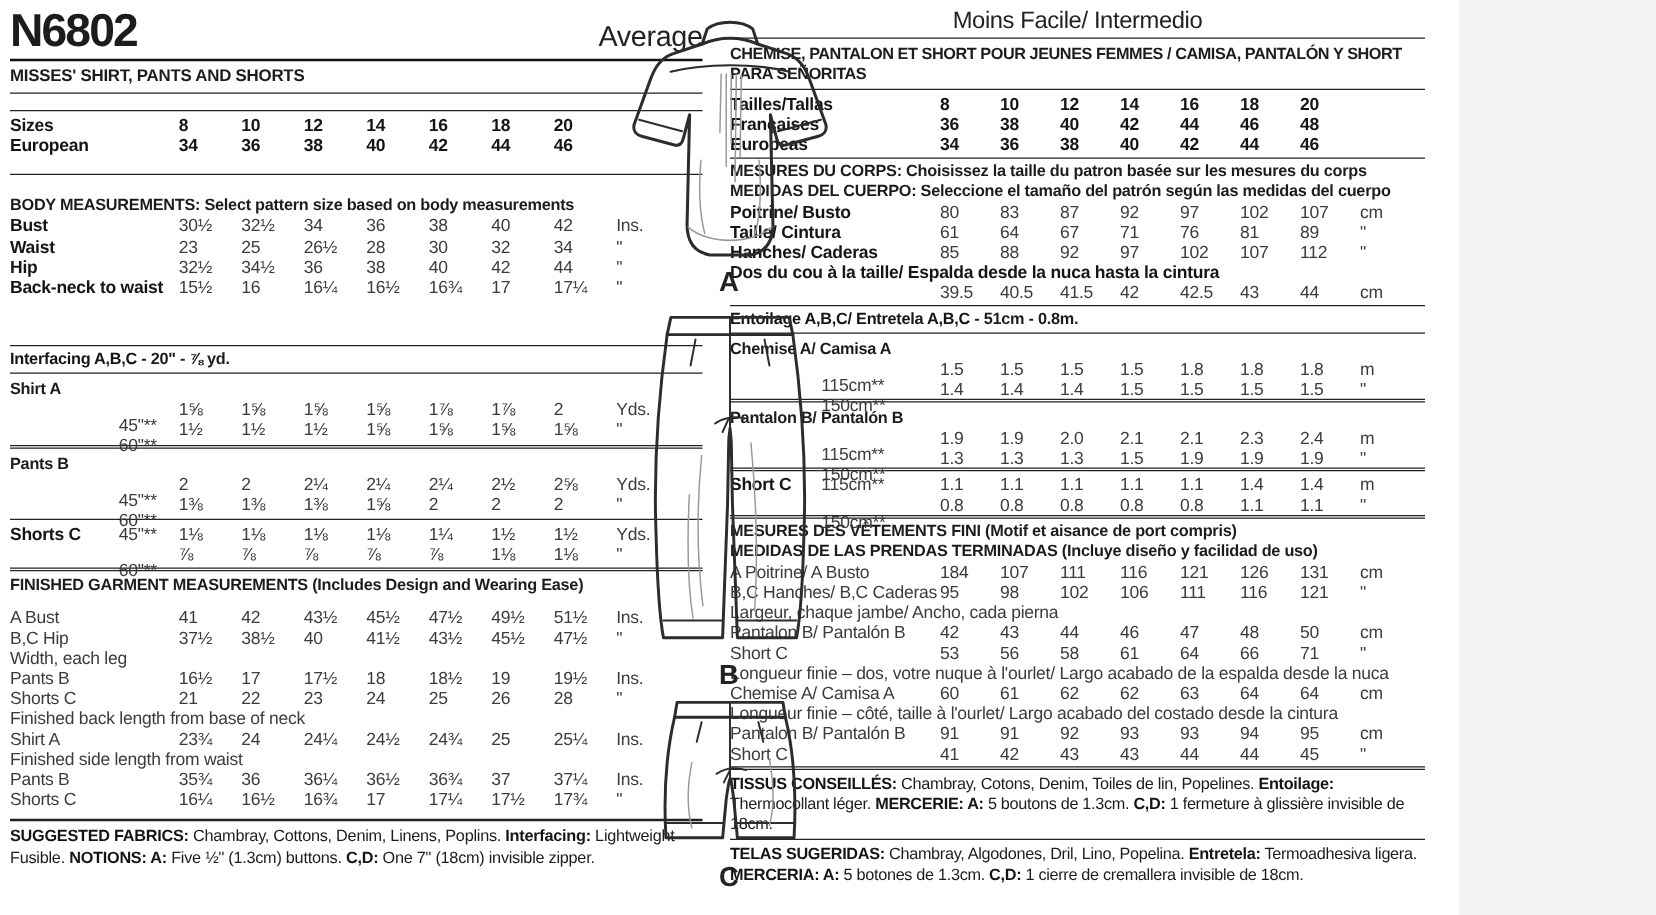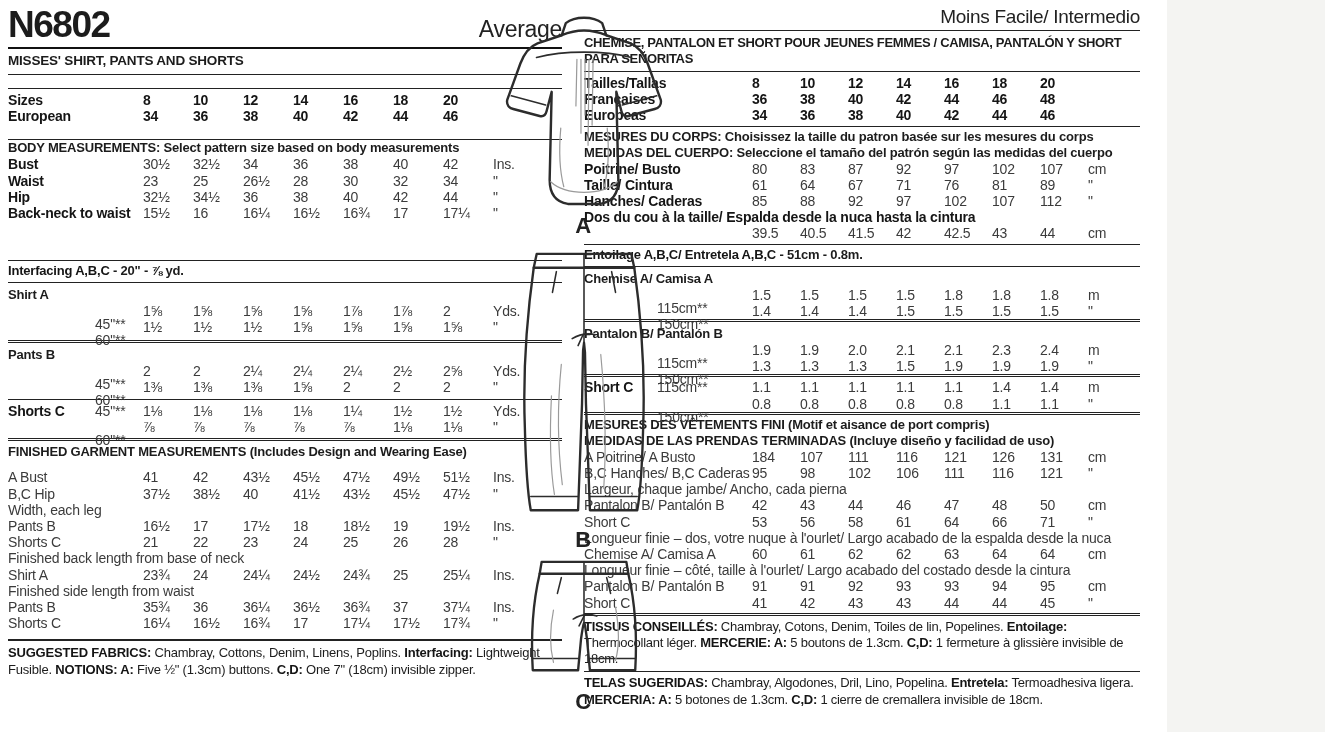--- a/index.html
+++ b/index.html
@@ -19,21 +19,21 @@
 
   
   .masthead{display:flex;align-items:baseline;justify-content:space-between;
             border-bottom:2.5px solid #111;padding-bottom:3px}
   .pnum{font-size:37px;line-height:38px;font-weight:800;letter-spacing:-1.5px}
   .diff{font-size:23px;font-weight:400;color:#222;letter-spacing:-.3px}
   .subtitle{font-weight:700;font-size:13.5px;letter-spacing:-.2px;
             padding:4px 0 6px;border-bottom:1.5px solid #222}
 
   
-  .diff-line{text-align:right;font-size:19px;letter-spacing:-.3px;color:#222;
+  .diff-line{text-align:center;font-size:19px;letter-spacing:-.3px;color:#222;
              border-bottom:1.5px solid #222;padding-bottom:2px}
   .title-fr{font-weight:700;font-size:13px;line-height:16px;letter-spacing:-.35px;
             padding:4px 0 4px;border-bottom:1.5px solid #222}
 
   
   .mtable{font-size:14px}
   .trow{display:grid;align-items:baseline;line-height:16.2px;letter-spacing:-.2px}
   .t-en .trow{grid-template-columns:135px repeat(7,50px) minmax(0,1fr)}
   .t-fr .trow{grid-template-columns:168px repeat(7,48px) minmax(0,1fr)}
   .lab{position:relative;white-space:nowrap}
@@ -41,21 +41,21 @@
   .l1.reg{font-weight:400;color:#3b3b3b}
   .sub{position:absolute;left:87px;top:0;font-weight:400;color:#3b3b3b}
   .t-fr .sub{left:73px}
   .val,.unit{color:#3b3b3b}
   .trow.b .val,.trow.b .unit,.trow.b .l1{font-weight:700;color:#151515}
   .tspan{line-height:16.2px;letter-spacing:-.2px;color:#3b3b3b}
   .tspan.b{color:#151515}
 
   
   .sizes-en{margin-top:13px;padding-top:3px}
-  .body-h{margin-top:15px;padding-top:0}
+  .body-h{margin-top:15px;padding-top:16px}
   .interfacing{margin-top:39px;padding:2px 0 3px;border-top:1.5px solid #222;border-bottom:1.5px solid #222;font-size:13px}
   .blk-label{font-weight:700;font-size:13px;line-height:16px;margin-top:2px;letter-spacing:-.2px}
   .yb{padding-top:2px}
   .yb-pants{margin-top:4px;padding-top:2px}
   .yb-shorts{margin-top:4px;padding-top:3px}
   .fin-head{margin-top:3px;padding-top:3px}
   .fin-table{margin-top:9px}
   .fabrics{margin-top:8px;border-top:2.5px solid #222;padding-top:4px;
            font-size:13px;line-height:16.5px;letter-spacing:-.2px}
   .fabrics .b{letter-spacing:-.2px}

